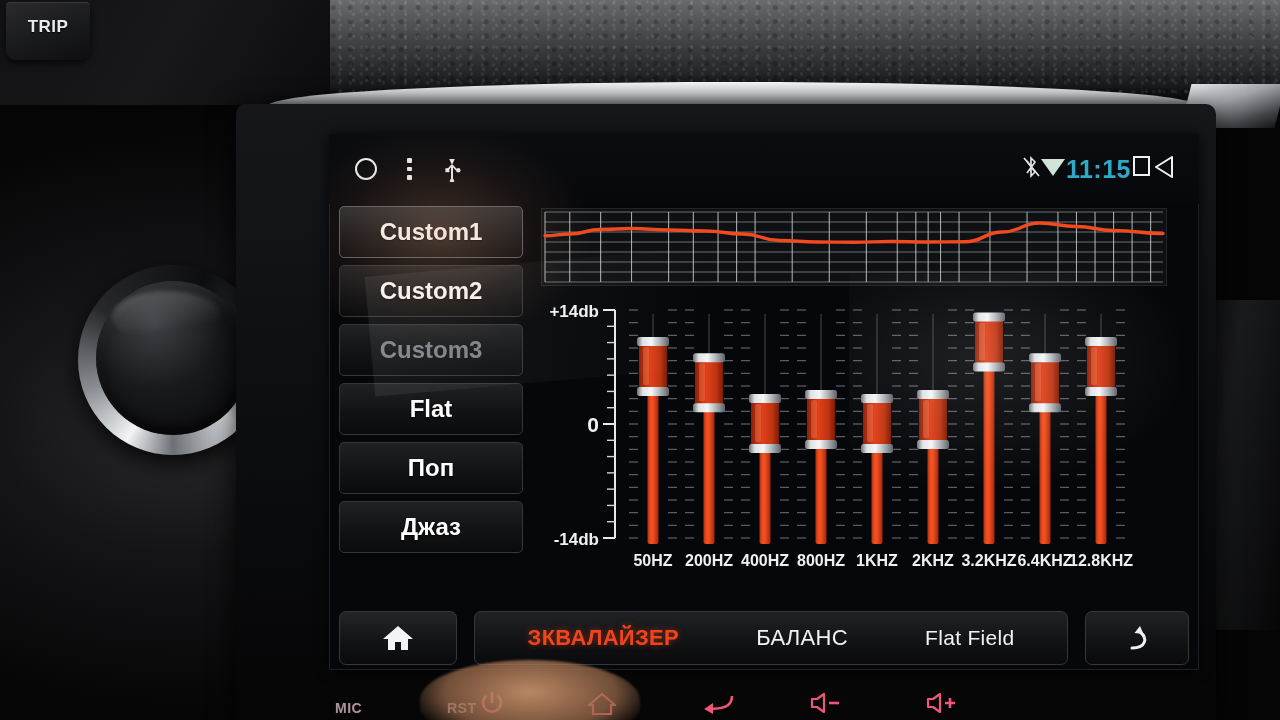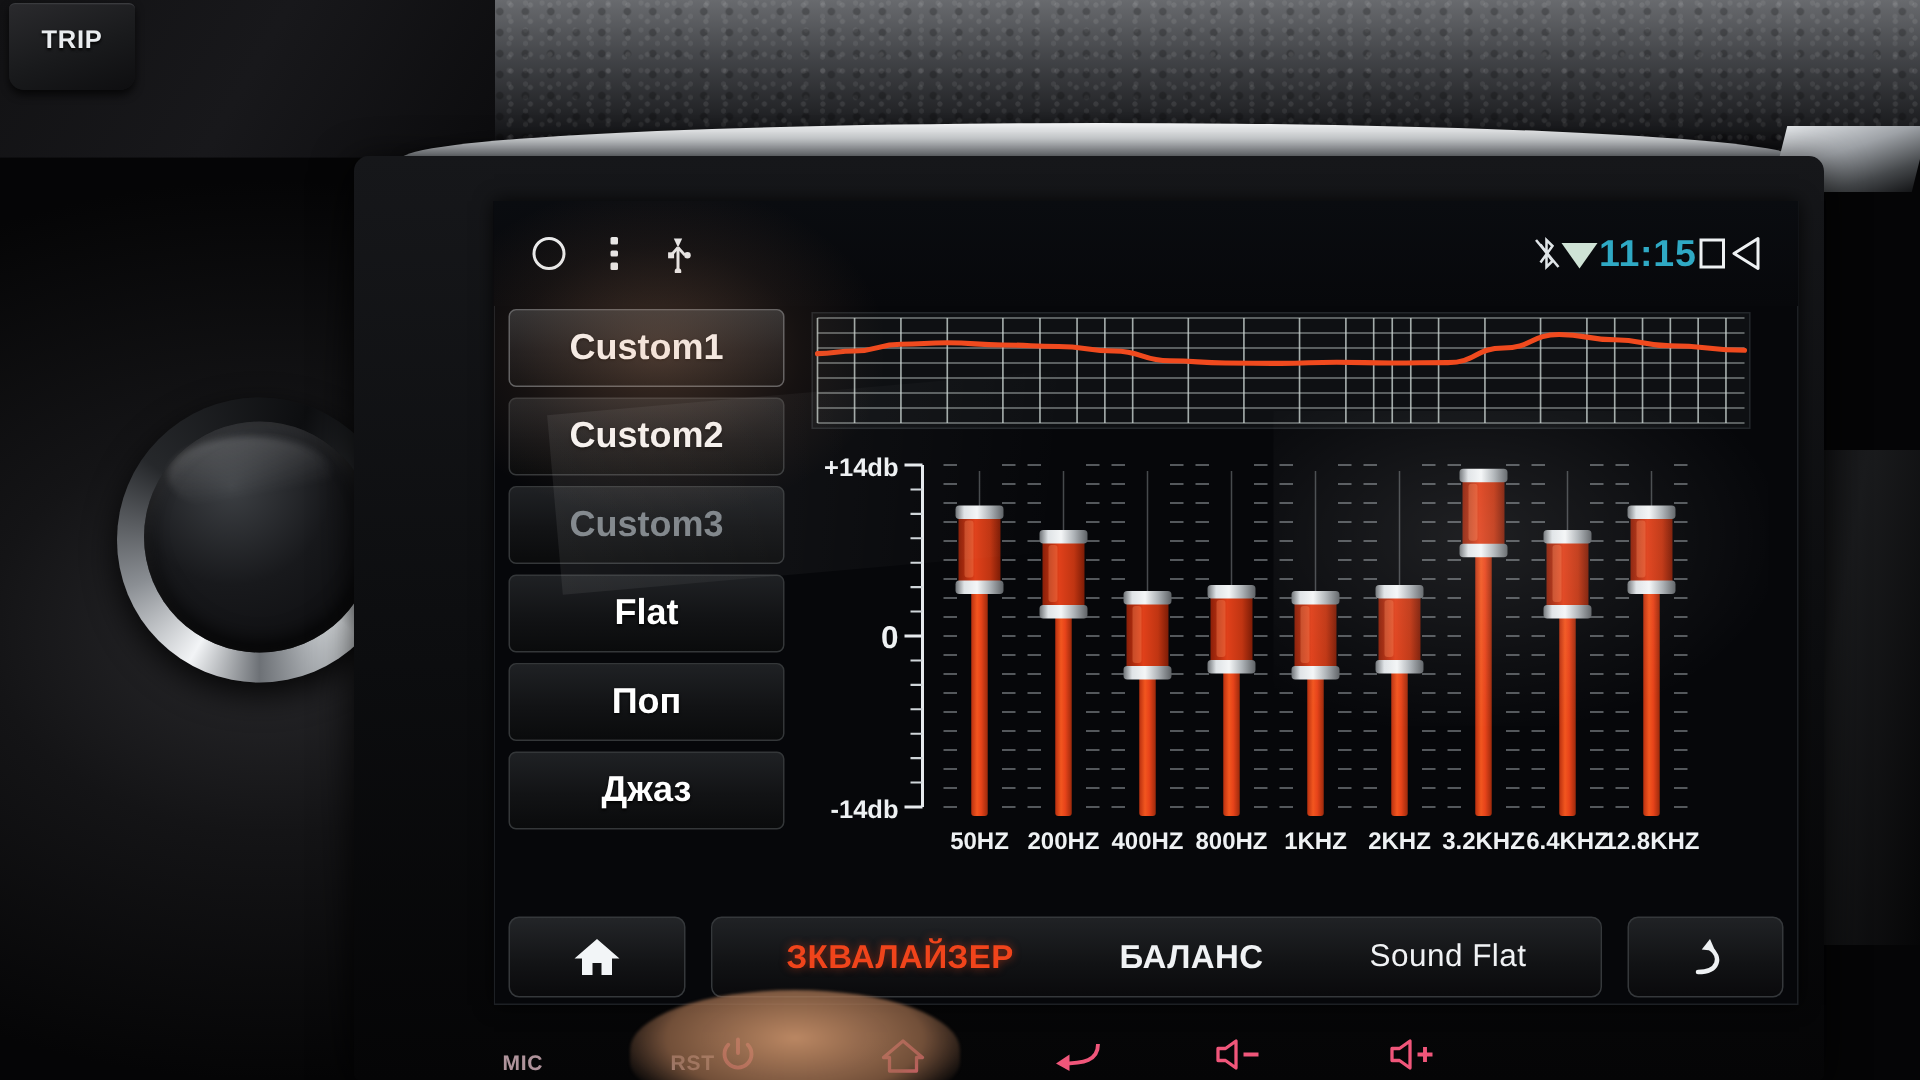--- a/index.html
+++ b/index.html
@@ -121,21 +121,21 @@
     box-shadow: inset 0 0 0 1px #1d2024, 0 0 12px rgba(0,0,0,.8);
   }
 
   
   .statusbar {
     position:absolute; left:0; top:0; width: 870px; height: 70px;
     background: linear-gradient(180deg, #0a0c10 0%, #07080b 100%);
     display:flex; align-items:center;
   }
   .sb-left { display:flex; align-items:center; gap: 30px; padding-left: 26px; }
-  .sb-right { margin-left:auto; display:flex; align-items:center; padding-right: 22px; }
+  .sb-right { margin-left:auto; display:flex; align-items:flex-start; padding-right: 22px; }
 
   .ic-circle { width: 22px; height: 22px; border: 2.5px solid #eef1f3; border-radius: 50%; }
   .ic-dots { display:flex; flex-direction:column; gap:4px; }
   .ic-dots i { display:block; width: 4.5px; height: 4.5px; background:#eef1f3; border-radius:1px; }
   .ic-usb { width: 22px; height: 26px; position:relative; }
   .ic-usb svg { display:block; }
   .ic-bt svg, .ic-wifi svg, .ic-square svg, .ic-back svg { display:block; }
   .sb-time { color:#2fa9c4; font-size: 25px; font-weight: 700; letter-spacing: .5px; }
 
   
@@ -190,21 +190,21 @@
     border: 1px solid #35383b;
     display:flex; align-items:center; justify-content:center;
   }
   .tabs {
     flex: 1; height: 54px; border-radius: 7px;
     background: linear-gradient(180deg, #202225 0%, #111214 60%, #0a0a0c 100%);
     border: 1px solid #35383b;
     display:flex; align-items:center; justify-content:space-around;
     padding: 0 14px;
   }
-  .tab { color:#f0f2f4; font-size: 22px; font-weight: 700; letter-spacing:.3px; }
+  .tab { color:#f0f2f4; font-size: 22px; font-weight: 400; letter-spacing:.3px; }
   .tab.active { color:#f0441b; font-weight:700; text-shadow: 0 0 6px rgba(240,68,27,.5); }
   .tab.latin { font-weight: 400; font-size: 21px; }
   .undo-btn {
     width: 104px; height: 54px; border-radius: 7px;
     background: linear-gradient(180deg, #202225 0%, #111214 60%, #0a0a0c 100%);
     border: 1px solid #35383b;
     display:flex; align-items:center; justify-content:center;
   }
 
   
@@ -827,21 +827,21 @@
 
       <div class="bottombar">
         <div class="home-btn">
           <svg width="34" height="30" viewBox="0 0 34 30">
             <path d="M17 3 L32 16 L27 16 L27 27 L20 27 L20 19 L14 19 L14 27 L7 27 L7 16 L2 16 Z" fill="#f2f5f7"></path>
           </svg>
         </div>
         <div class="tabs">
           <div class="tab active">ЗКВАЛАЙЗЕР</div>
           <div class="tab">БАЛАНС</div>
-          <div class="tab latin">Sound Flat</div>
+          <div class="tab latin">Flat Field</div>
         </div>
         <div class="undo-btn">
           <svg width="30" height="28" viewBox="0 0 30 28">
             <path d="M10 24 C24 24 26 14 18 8 L18 8" stroke="#eef1f3" stroke-width="3" fill="none" stroke-linecap="round"></path>
             <path d="M18 2 L12.5 9 L21.5 10 Z" fill="#eef1f3"></path>
           </svg>
         </div>
       </div>
 
       <div class="glare-a"></div>

